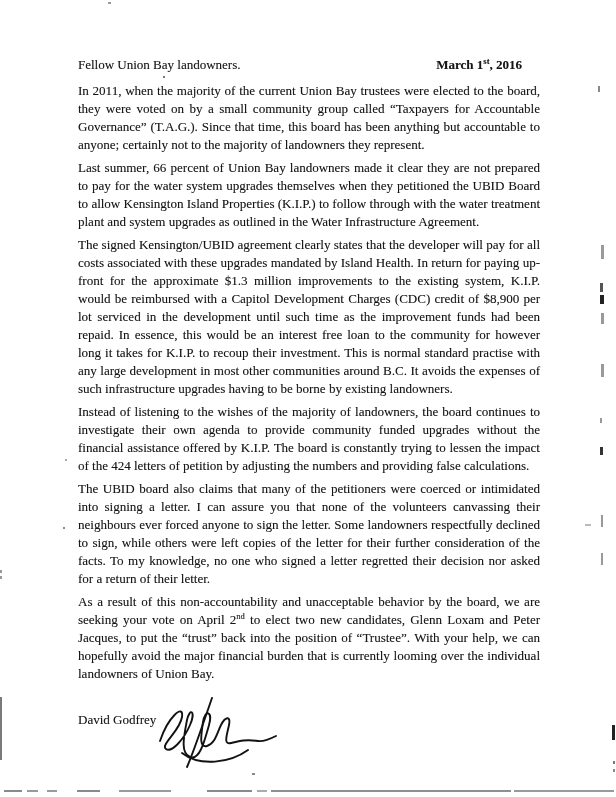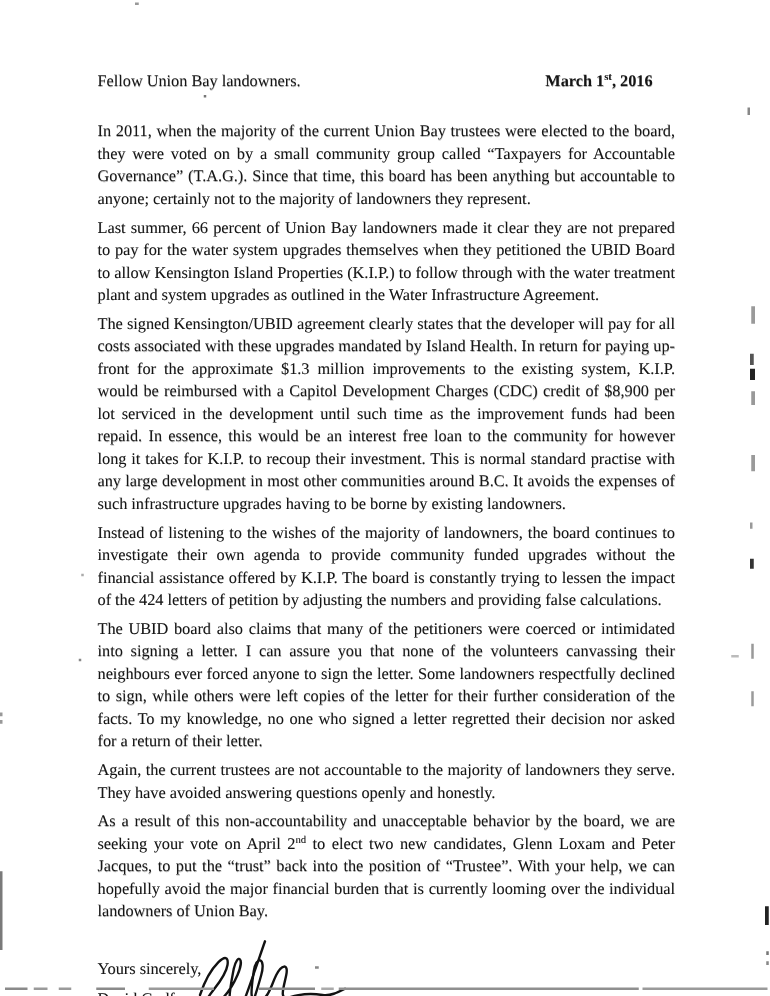--- a/index.html
+++ b/index.html
@@ -17,21 +17,21 @@
     position: absolute;
     left: 78px;
     top: 56px;
     width: 462px;
   }
   .header {
     display: flex;
     justify-content: space-between;
     font-size: 13px;
     line-height: 18px;
-    margin-bottom: 22px;
+    margin-bottom: 8px;
   }
   .header .date { padding-right: 18px; font-weight: bold; }
   #letter-body p {
     font-size: 13px;
     line-height: 18px;
     text-align: justify;
     margin: 0 0 5px 0;
   }
   sup {
     font-size: 8.5px;
@@ -64,26 +64,24 @@
       <span>Fellow Union Bay landowners.</span>
       <span class="date">March 1<sup>st</sup>, 2016</span>
     </div>
 
     <div id="letter-body">
         <p>In 2011, when the majority of the current Union Bay trustees were elected to the board, they were voted on by a small community group called “Taxpayers for Accountable Governance” (T.A.G.). Since that time, this board has been anything but accountable to anyone; certainly not to the majority of landowners they represent.</p>
         <p>Last summer, 66 percent of Union Bay landowners made it clear they are not prepared to pay for the water system upgrades themselves when they petitioned the UBID Board to allow Kensington Island Properties (K.I.P.) to follow through with the water treatment plant and system upgrades as outlined in the Water Infrastructure Agreement.</p>
         <p>The signed Kensington/UBID agreement clearly states that the developer will pay for all costs associated with these upgrades mandated by Island Health. In return for paying up-front for the approximate $1.3 million improvements to the existing system, K.I.P. would be reimbursed with a Capitol Development Charges (CDC) credit of $8,900 per lot serviced in the development until such time as the improvement funds had been repaid. In essence, this would be an interest free loan to the community for however long it takes for K.I.P. to recoup their investment. This is normal standard practise with any large development in most other communities around B.C. It avoids the expenses of such infrastructure upgrades having to be borne by existing landowners.</p>
         <p>Instead of listening to the wishes of the majority of landowners, the board continues to investigate their own agenda to provide community funded upgrades without the financial assistance offered by K.I.P. The board is constantly trying to lessen the impact of the 424 letters of petition by adjusting the numbers and providing false calculations.</p>
         <p>The UBID board also claims that many of the petitioners were coerced or intimidated into signing a letter. I can assure you that none of the volunteers canvassing their neighbours ever forced anyone to sign the letter. Some landowners respectfully declined to sign, while others were left copies of the letter for their further consideration of the facts. To my knowledge, no one who signed a letter regretted their decision nor asked for a return of their letter.</p>
-        <p>Again, the current trustees are not accountable to the majority of landowners they serve. They have avoided answering questions openly and honestly.</p>
         <p>As a result of this non-accountability and unacceptable behavior by the board, we are seeking your vote on April 2<sup>nd</sup> to elect two new candidates, Glenn Loxam and Peter Jacques, to put the “trust” back into the position of “Trustee”. With your help, we can hopefully avoid the major financial burden that is currently looming over the individual landowners of Union Bay.</p>
       </div>
 
     <div class="closing">
-      <div>Yours sincerely,</div>
       <svg class="signature-svg" width="128" height="80" viewBox="0 0 128 80">
         <g fill="none" stroke="#121212" stroke-width="1.9" stroke-linecap="round">
           <path d="M8,46 C16,22 32,8 30,22 C28,36 8,50 14,54 C20,58 32,44 38,30 C44,16 38,12 35,25 C32,41 28,58 38,62 C48,66 53,44 57,30 C61,16 53,14 51,27 C49,41 47,53 55,51 C63,49 65,38 69,30 C73,22 79,20 77,30 C75,40 71,50 79,48 C87,46 94,44 106,46 C112,47 118,44 124,41"></path>
           <path d="M60,3 C52,26 42,56 35,72"></path>
           <path d="M30,58 C48,72 78,68 96,55"></path>
         </g>
       </svg>
       <div class="signer">David Godfrey</div>
 
     </div>

